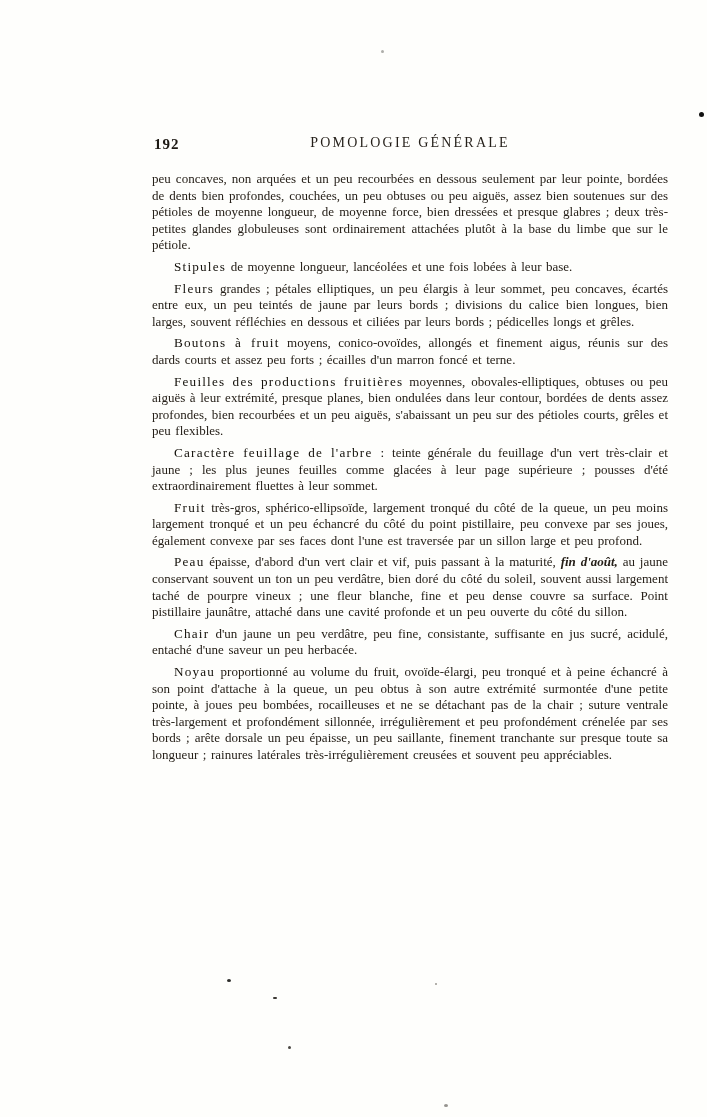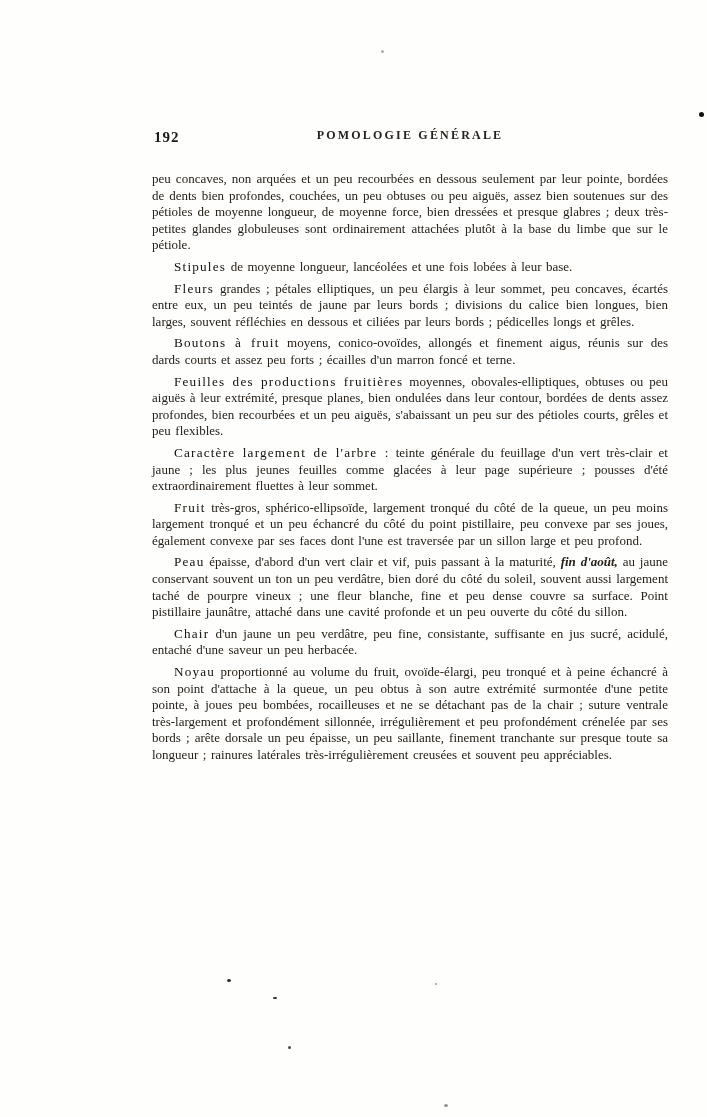--- a/index.html
+++ b/index.html
@@ -12,38 +12,38 @@
     width: 707px;
     height: 1117px;
     margin: 0 auto;
     background: #fefefc;
     overflow: hidden;
     font-family: "Liberation Serif", "DejaVu Serif", serif;
     color: #262019;
   }
   .running-head {
     position: absolute;
-    top: 128px;
+    top: 135px;
     left: 152px;
     width: 516px;
     height: 22px;
   }
   .page-number {
     position: absolute;
     left: 2px;
     top: 1px;
     font-size: 15px;
     font-weight: 700;
     letter-spacing: 1px;
     color: #1d1914;
   }
   .running-title {
     text-align: center;
-    font-size: 12px;
-    font-weight: 700;
+    font-size: 14px;
+    font-weight: 400;
     letter-spacing: 2.2px;
     color: #241f19;
   }
   .page-body {
     position: absolute;
     top: 170px;
     left: 152px;
     width: 516px;
   }
   p.para {
@@ -82,21 +82,21 @@
     <span class="page-number">192</span>
     <div class="running-title">POMOLOGIE GÉNÉRALE</div>
   </div>
 
   <div class="page-body">
       <p class="para no-indent"><span>peu concaves, non arquées et un peu recourbées en dessous seulement par leur pointe, bordées de dents bien profondes, couchées, un peu obtuses ou peu aiguës, assez bien soutenues sur des pétioles de moyenne longueur, de moyenne force, bien dressées et presque glabres ; deux très-petites glandes globuleuses sont ordinairement attachées plutôt à la base du limbe que sur le pétiole.</span></p>
       <p class="para"><span class="lead">Stipules</span> <span>de moyenne longueur, lancéolées et une fois lobées à leur base.</span></p>
       <p class="para"><span class="lead">Fleurs</span> <span>grandes ; pétales elliptiques, un peu élargis à leur sommet, peu concaves, écartés entre eux, un peu teintés de jaune par leurs bords ; divisions du calice bien longues, bien larges, souvent réfléchies en dessous et ciliées par leurs bords ; pédicelles longs et grêles.</span></p>
       <p class="para"><span class="lead">Boutons à fruit</span> <span>moyens, conico-ovoïdes, allongés et finement aigus, réunis sur des dards courts et assez peu forts ; écailles d'un marron foncé et terne.</span></p>
       <p class="para"><span class="lead">Feuilles des productions fruitières</span> <span>moyennes, obovales-elliptiques, obtuses ou peu aiguës à leur extrémité, presque planes, bien ondulées dans leur contour, bordées de dents assez profondes, bien recourbées et un peu aiguës, s'abaissant un peu sur des pétioles courts, grêles et peu flexibles.</span></p>
-      <p class="para"><span class="lead">Caractère largement de l'arbre :</span> <span>teinte générale du feuillage d'un vert très-clair et jaune ; les plus jeunes feuilles comme glacées à leur page supérieure ; pousses d'été extraordinairement fluettes à leur sommet.</span></p>
+      <p class="para"><span class="lead">Caractère feuillage de l'arbre :</span> <span>teinte générale du feuillage d'un vert très-clair et jaune ; les plus jeunes feuilles comme glacées à leur page supérieure ; pousses d'été extraordinairement fluettes à leur sommet.</span></p>
       <p class="para"><span class="lead">Fruit</span> <span>très-gros, sphérico-ellipsoïde, largement tronqué du côté de la queue, un peu moins largement tronqué et un peu échancré du côté du point pistillaire, peu convexe par ses joues, également convexe par ses faces dont l'une est traversée par un sillon large et peu profond.</span></p>
       <p class="para"><span class="lead">Peau</span> <span>épaisse, d'abord d'un vert clair et vif, puis passant à la maturité, </span><span class="bold">fin d'août,</span><span> au jaune conservant souvent un ton un peu verdâtre, bien doré du côté du soleil, souvent aussi largement taché de pourpre vineux ; une fleur blanche, fine et peu dense couvre sa surface. Point pistillaire jaunâtre, attaché dans une cavité profonde et un peu ouverte du côté du sillon.</span></p>
       <p class="para"><span class="lead">Chair</span> <span>d'un jaune un peu verdâtre, peu fine, consistante, suffisante en jus sucré, acidulé, entaché d'une saveur un peu herbacée.</span></p>
       <p class="para"><span class="lead">Noyau</span> <span>proportionné au volume du fruit, ovoïde-élargi, peu tronqué et à peine échancré à son point d'attache à la queue, un peu obtus à son autre extrémité surmontée d'une petite pointe, à joues peu bombées, rocailleuses et ne se détachant pas de la chair ; suture ventrale très-largement et profondément sillonnée, irrégulièrement et peu profondément crénelée par ses bords ; arête dorsale un peu épaisse, un peu saillante, finement tranchante sur presque toute sa longueur ; rainures latérales très-irrégulièrement creusées et souvent peu appréciables.</span></p>
     </div>
 
   <div class="speck" style="left:699px; top:112px; width:5px; height:5px; background:#111;"></div>
   <div class="speck" style="left:381px; top:50px; width:3px; height:3px; background:#8a8a86; opacity:.7;"></div>
   <div class="speck" style="left:227px; top:979px; width:4px; height:3px; background:#2c2c2a;"></div>
   <div class="speck" style="left:273px; top:997px; width:4px; height:2px; background:#3d3a36; border-radius:1px;"></div>

